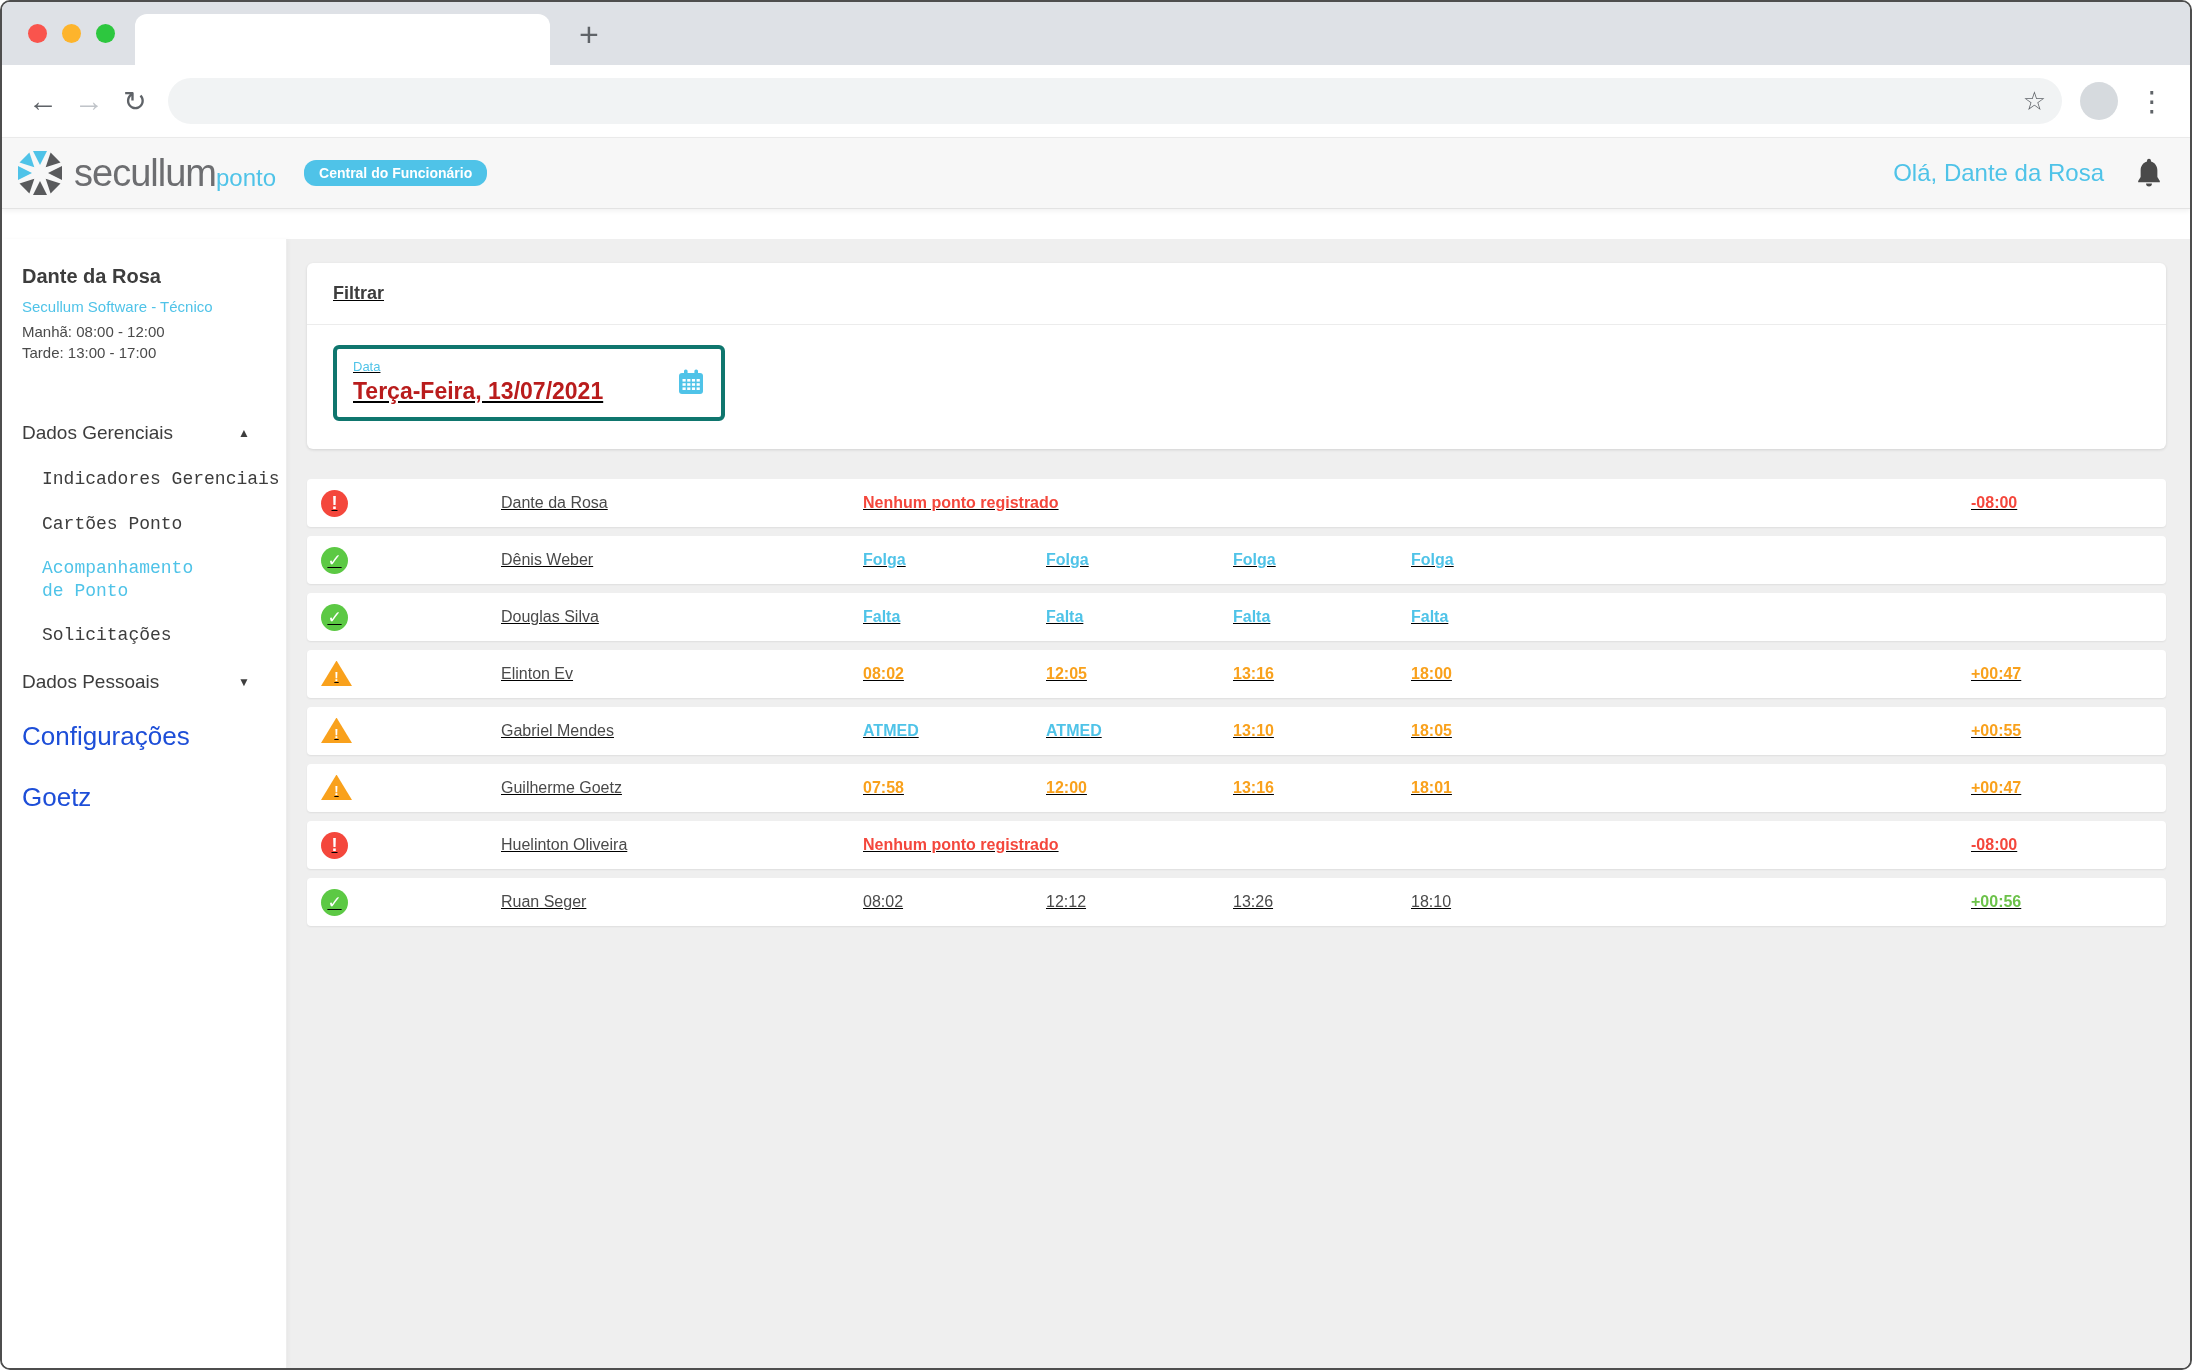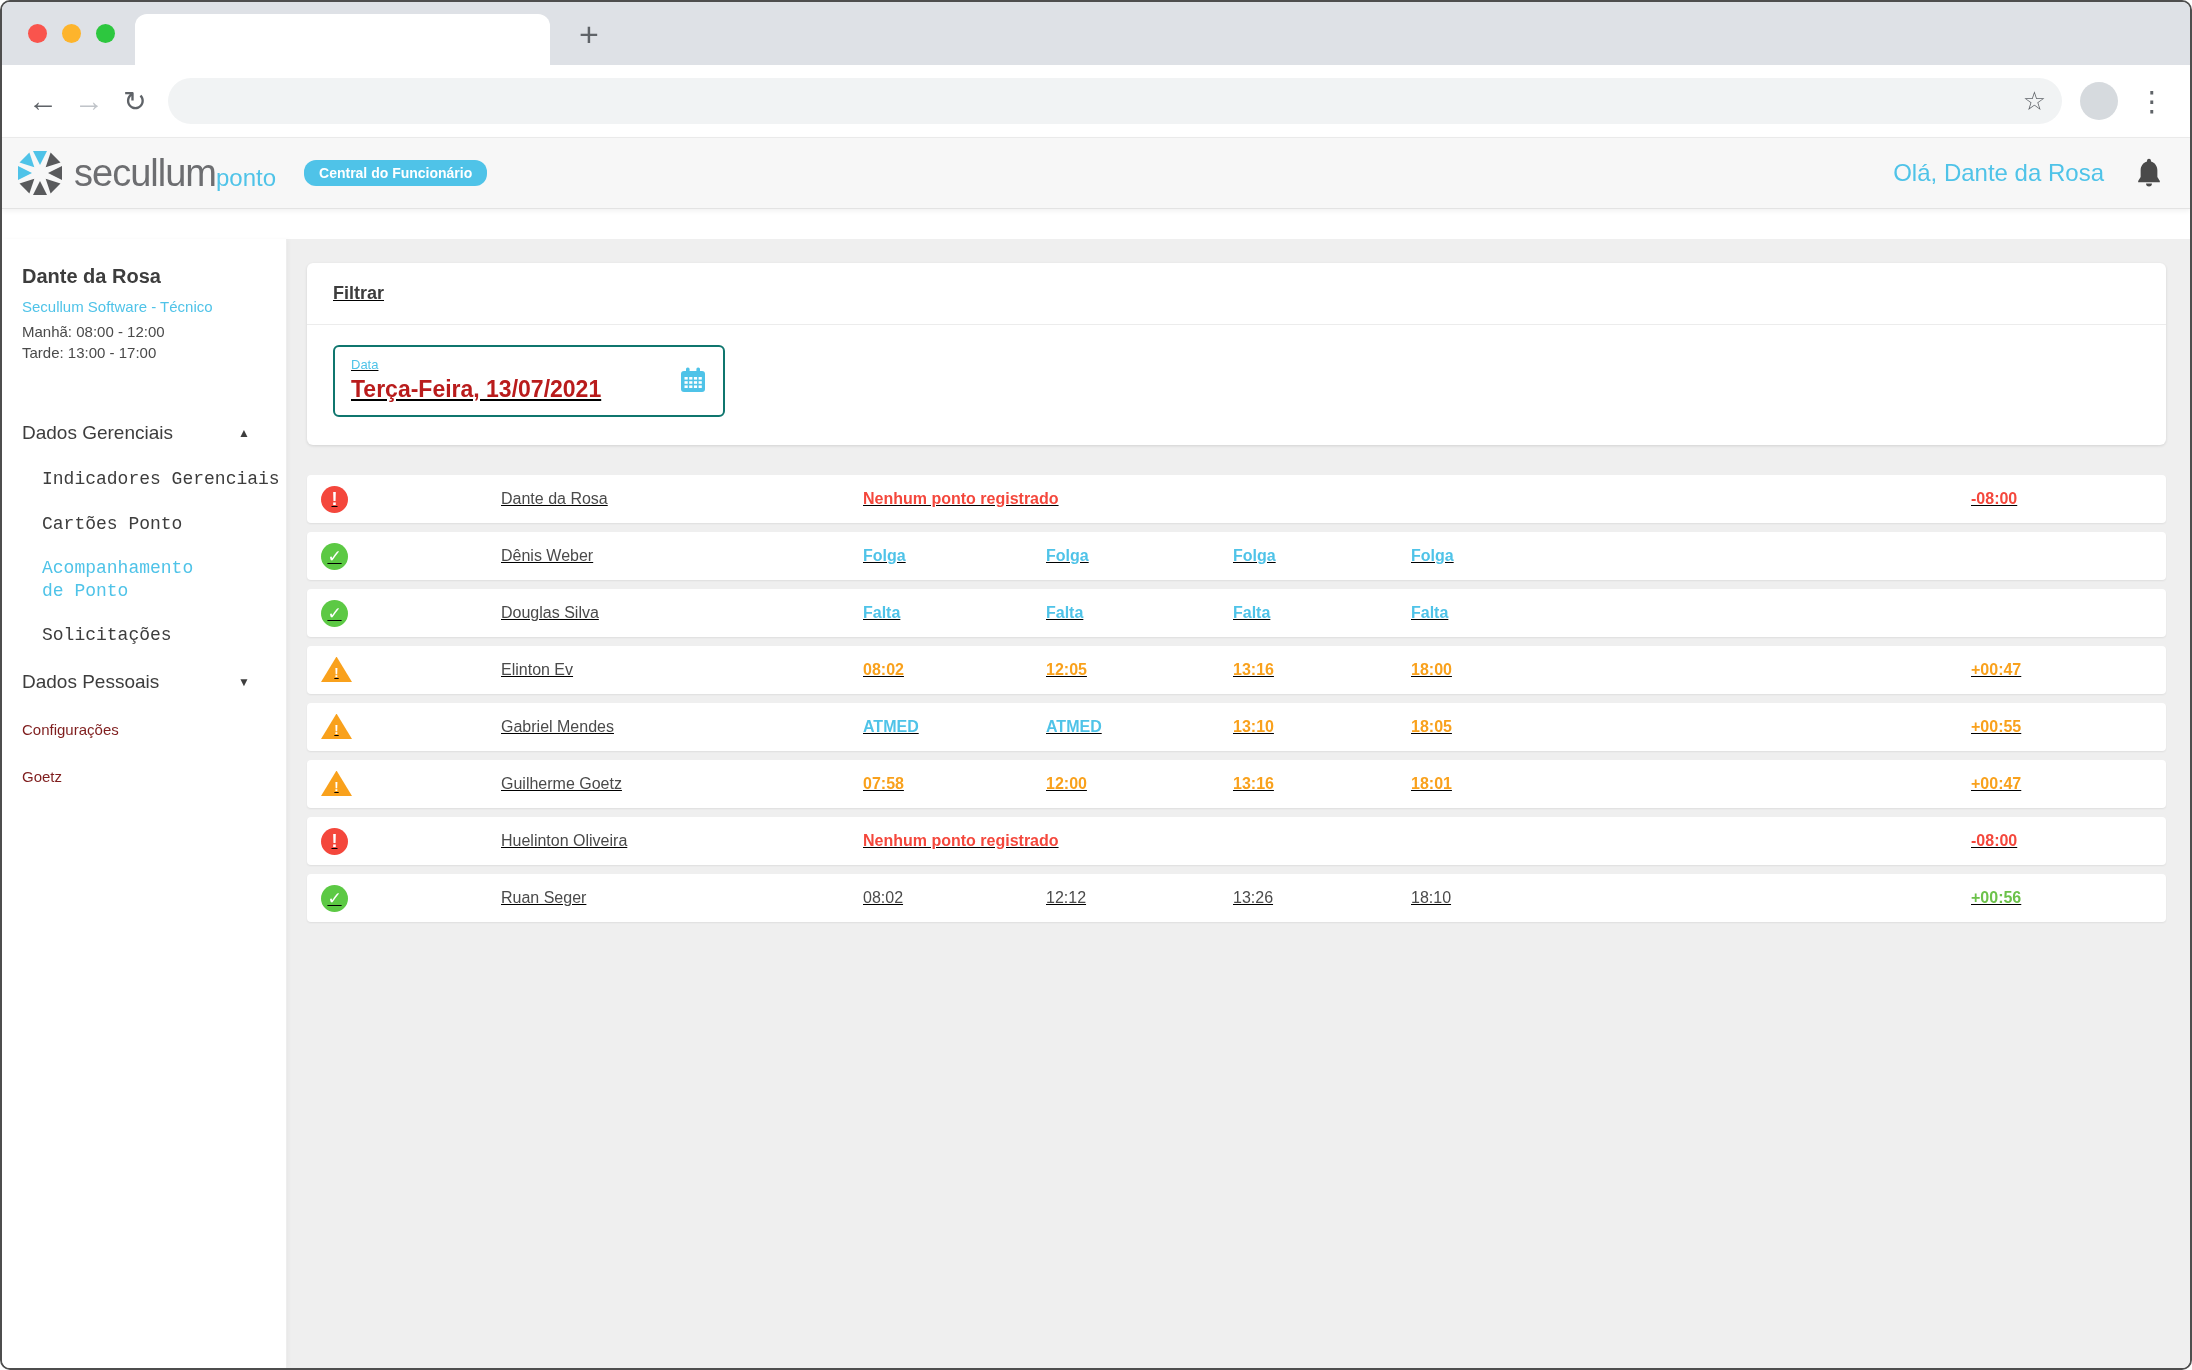--- a/index.html
+++ b/index.html
@@ -42,26 +42,26 @@
   .user-name{font-size:20px;font-weight:700;color:#3d3d3d;margin-bottom:10px;}
   .user-role{font-size:15px;color:#4fc3e8;margin-bottom:6px;}
   .user-line{font-size:15px;color:#4a4a4a;line-height:1.4;}
   .menu{margin-top:46px;}
   .m-group{display:flex;justify-content:space-between;align-items:center;padding:13px 0;margin-right:36px;
     font-size:19px;color:#3d3d3d;cursor:pointer;}
   .caret{font-size:12px;color:#3d3d3d;}
   .m-sub{padding:11px 0 11px 20px;font-size:18px;color:#3d3d3d;cursor:pointer;line-height:1.25;font-family:Liberation Mono, monospace;}
   .m-sub.active{color:#4fc3e8;}
   .m-sub.wrap{width:180px;}
-  .m-item{padding:15px 0;font-size:15px;color:#7f1d1d;cursor:pointer;}
+  .m-item{padding:15px 0;font-size:26px;color:#1d4ed8;cursor:pointer;}
   
   .card{background:#fff;border-radius:6px;box-shadow:0 1px 3px rgba(0,0,0,.12);margin-bottom:30px;}
   .card-title{padding:20px 26px;font-size:18px;font-weight:700;color:#3d3d3d;border-bottom:1px solid #ececec;}
   .card-body{padding:20px 26px 28px;}
-  .datebox{width:392px;box-sizing:border-box;border:2px solid #0f766e;border-radius:6px;padding:10px 16px 12px;
+  .datebox{width:392px;box-sizing:border-box;border:4px solid #0f766e;border-radius:6px;padding:10px 16px 12px;
     display:flex;justify-content:space-between;align-items:center;background:#fff;cursor:pointer;}
   .date-label{font-size:13px;color:#4fc3e8;margin-bottom:4px;}
   .date-value{font-size:23px;font-weight:700;color:#b91c1c;}
   .cal{width:28px;height:28px;}
   
   .grid-cols{display:grid;grid-template-columns:186px 362px 183px 187px 178px 195px 177px 188px 1fr;align-items:center;}
   .thead{background:#fff;border-radius:4px;height:44px;margin-bottom:13px;box-shadow:0 1px 2px rgba(0,0,0,.06);}
   .hcell{font-size:15px;font-weight:700;color:#6e6e6e;padding-left:8px;white-space:nowrap;}
   .trow{background:#fff;border-radius:4px;height:48px;margin-bottom:9px;box-shadow:0 1px 2px rgba(0,0,0,.07);}
   .tcell{padding-left:8px;font-size:16px;white-space:nowrap;overflow:visible;}

